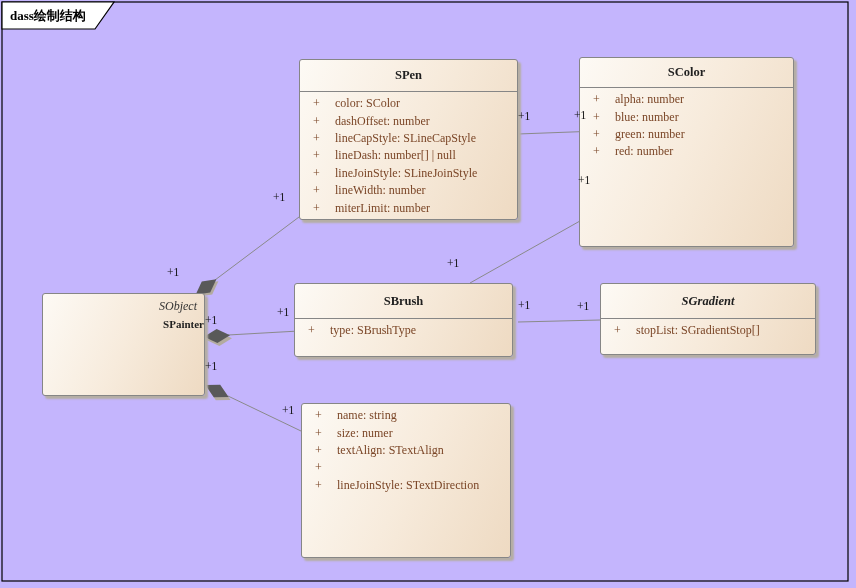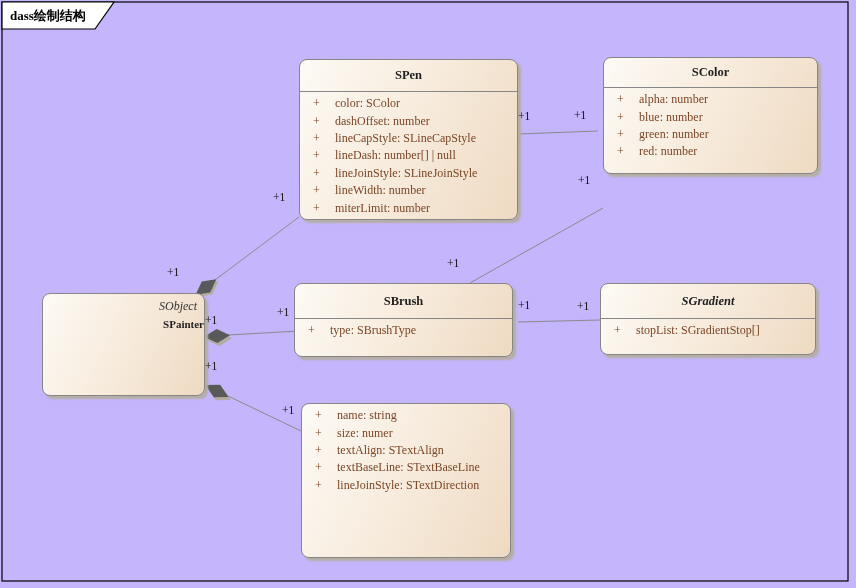--- a/index.html
+++ b/index.html
@@ -3,41 +3,41 @@
 <meta charset="utf-8">
 <style>
   html,body{margin:0;padding:0;background:#ffffff;}
   #stage{
     position:relative;width:856px;height:588px;background:#c4b5fd;
     font-family:Liberation Serif, serif;overflow:hidden;
   }
   #wires{position:absolute;left:0;top:0;width:856px;height:588px;z-index:1;}
   .uml-class{
     position:absolute;z-index:2;box-sizing:border-box;
-    border:1px solid #868686;border-radius:8px;
+    border:1px solid #868686;border-radius:3px;
     background:linear-gradient(115deg,#fdfaf5 0%,#f7ebdc 50%,#eedac2 100%);
     box-shadow:3px 3px 2px #b5aea4;
   }
   .uml-title{
     box-sizing:border-box;display:flex;align-items:center;justify-content:center;
     border-bottom:1px solid #868686;
     font-size:12.5px;font-weight:bold;color:#1f1f1f;
   }
   .uml-title.italic{font-style:italic;}
   .attrs{padding-top:3px;}
   .attr-row{display:flex;align-items:center;height:17.4px;font-size:12px;color:#7a4526;}
   .attr-row .vis{width:22px;padding-left:13px;flex:none;}
   .mult{
     position:absolute;z-index:3;font-size:11.5px;color:#111;line-height:12px;
     white-space:nowrap;
   }
   
   #spen{left:299px;top:59px;width:219px;height:161px;}
   #spen .uml-title{height:32px;}
-  #scolor{left:603px;top:57px;width:215px;height:117px;}
+  #scolor{left:579px;top:57px;width:215px;height:190px;}
   #scolor .uml-title{height:30px;}
   #spainter{left:42px;top:293px;width:163px;height:103px;}
   #sbrush{left:294px;top:283px;width:219px;height:74px;}
   #sbrush .uml-title{height:35px;}
   #sgradient{left:600px;top:283px;width:216px;height:72px;}
   #sgradient .uml-title{height:35px;}
   #sfont{left:301px;top:403px;width:210px;height:155px;}
   #sfont .uml-title{height:29px;}
   .painter-name{
     position:absolute;left:0;top:24px;width:100%;text-align:right;
@@ -169,21 +169,20 @@
       <div class="attr-row">
           <span class="vis">+</span>
           <span>size: numer</span>
         </div>
       <div class="attr-row">
           <span class="vis">+</span>
           <span>textAlign: STextAlign</span>
         </div>
       <div class="attr-row">
           <span class="vis">+</span>
-          <span>textBaseLine: STextBaseLine</span>
         </div>
       <div class="attr-row">
           <span class="vis">+</span>
           <span>lineJoinStyle: STextDirection</span>
         </div>
     </div>
   </div>
 
   <span class="mult" style="left:167px;top:266px;">+1</span>
   <span class="mult" style="left:273px;top:191px;">+1</span>

